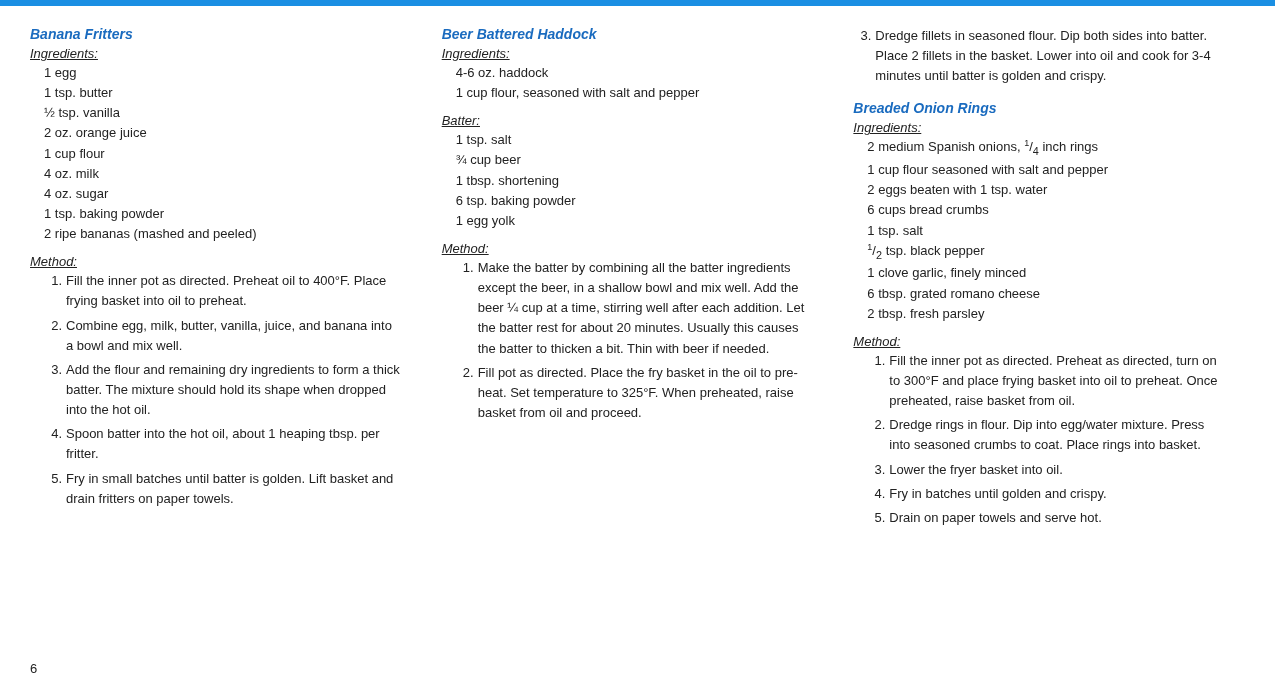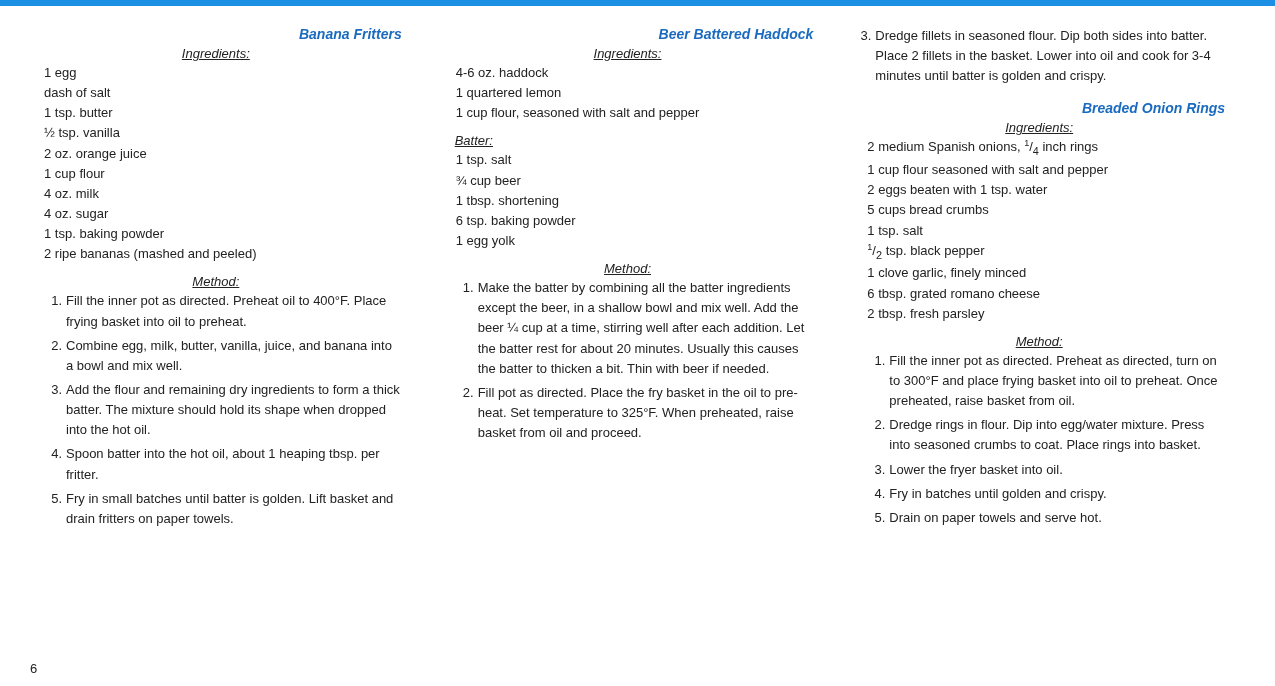--- a/index.html
+++ b/index.html
@@ -39,30 +39,28 @@
     .column:first-child {
       padding-left: 0;
     }
 
     .recipe-title {
       color: #1a6bbf;
       font-style: italic;
       font-weight: bold;
       font-size: 14px;
       margin-bottom: 4px;
-      text-align: right;
     }
 
     .section-label {
       text-decoration: underline;
       font-style: italic;
       font-size: 13px;
       margin-bottom: 2px;
       display: block;
-      text-align: center;
     }
 
     .ingredients-list {
       list-style: none;
       margin-bottom: 10px;
       padding-left: 14px;
     }
 
     .ingredients-list li {
       line-height: 1.55;
@@ -91,21 +89,20 @@
       flex: 1;
     }
 
     .sub-label {
       text-decoration: underline;
       font-style: italic;
       font-size: 13px;
       margin-top: 8px;
       margin-bottom: 2px;
       display: block;
-      margin-left: 13px;
     }
 
     .page-number {
       position: absolute;
       bottom: 10px;
       left: 30px;
       font-size: 13px;
       color: #222;
     }
 
@@ -123,21 +120,20 @@
 
 <div class="top-bar"></div>
 
 <div class="page-content">
 
   <div class="column">
     <div class="recipe-title">Banana Fritters</div>
     <span class="section-label">Ingredients:</span>
     <ul class="ingredients-list">
       <li>1 egg</li>
-      <li>dash of salt</li>
       <li>1 tsp. butter</li>
       <li>½ tsp. vanilla</li>
       <li>2 oz. orange juice</li>
       <li>1 cup flour</li>
       <li>4 oz. milk</li>
       <li>4 oz. sugar</li>
       <li>1 tsp. baking powder</li>
       <li>2 ripe bananas (mashed and peeled)</li>
     </ul>
 
@@ -164,21 +160,20 @@
           <span class="text">Fry in small batches until batter is golden. Lift basket and drain fritters on paper towels.</span>
         </li>
     </ol>
   </div>
 
   <div class="column">
     <div class="recipe-title">Beer Battered Haddock</div>
     <span class="section-label">Ingredients:</span>
     <ul class="ingredients-list">
       <li>4-6 oz. haddock</li>
-      <li>1 quartered lemon</li>
       <li>1 cup flour, seasoned with salt and pepper</li>
     </ul>
 
     <span class="sub-label">Batter:</span>
     <ul class="ingredients-list">
       <li>1 tsp. salt</li>
       <li>¾ cup beer</li>
       <li>1 tbsp. shortening</li>
       <li>6 tsp. baking powder</li>
       <li>1 egg yolk</li>
@@ -207,21 +202,21 @@
         </li>
       </ol>
     </div>
 
     <div class="recipe-title">Breaded Onion Rings</div>
     <span class="section-label">Ingredients:</span>
     <ul class="ingredients-list">
       <li>2 medium Spanish onions, <sup>1</sup>/<sub>4</sub> inch rings</li>
       <li>1 cup flour seasoned with salt and pepper</li>
       <li>2 eggs beaten with 1 tsp. water</li>
-      <li>5 cups bread crumbs</li>
+      <li>6 cups bread crumbs</li>
       <li>1 tsp. salt</li>
       <li><sup>1</sup>/<sub>2</sub> tsp. black pepper</li>
       <li>1 clove garlic, finely minced</li>
       <li>6 tbsp. grated romano cheese</li>
       <li>2 tbsp. fresh parsley</li>
     </ul>
 
     <span class="section-label">Method:</span>
     <ol class="method-list">
       <li>

